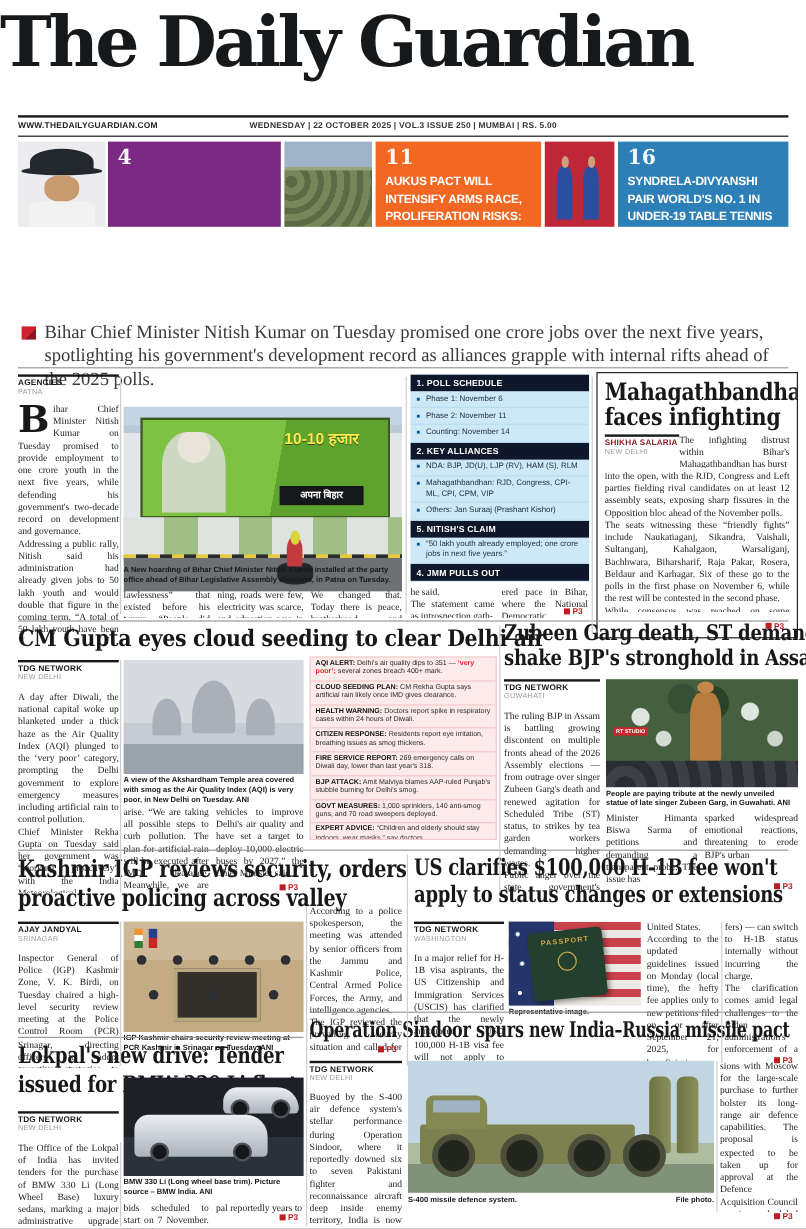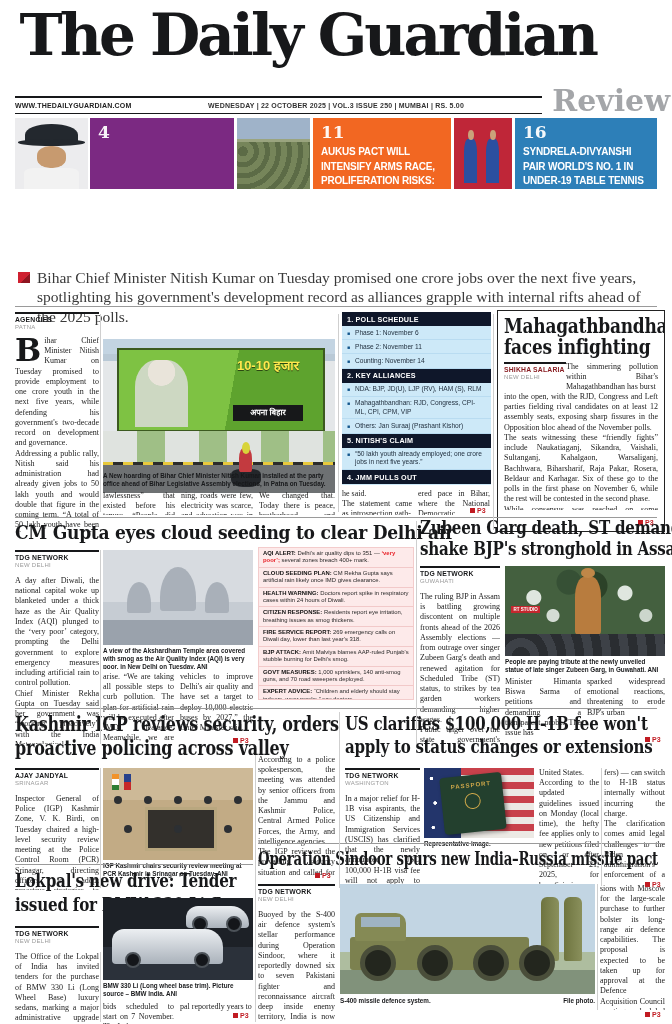--- a/index.html
+++ b/index.html
@@ -1,20 +1,20 @@
 <!DOCTYPE html>
 <html><head>
 <meta charset="utf-8">
 <style>
   html,body{margin:0;padding:0;background:#888;}
   #page{position:relative;width:672px;height:1024px;background:#fff;overflow:hidden;
         font-family:"Liberation Sans",sans-serif;color:#1a1a1a;}
   .abs{position:absolute;}
   
-  .mast-title{left:0;top:6px;width:596px;text-align:right;
+  .mast-title{left:0;top:6px;width:596px;text-align:left;
     font-family:"DejaVu Serif",serif;font-weight:700;font-size:58px;line-height:1.0;
     letter-spacing:-3px;color:#17181a;}
   .mast-rule1{left:15px;top:96px;width:642px;height:2px;background:#17181a;}
   .mast-rule2{left:15px;top:113px;width:642px;height:1px;background:#17181a;}
   .mast-info{left:15px;top:100px;width:642px;height:12px;font-size:7px;font-weight:700;
     letter-spacing:.2px;color:#222;}
   .mast-web{position:absolute;left:0;top:2px;}
   .mast-date{position:absolute;left:0;right:0;text-align:center;top:2px;color:#333;}
   .mast-review{right:0px;top:84px;background:#fff;padding:2px 2px 2px 10px;
     font-family:"DejaVu Serif",serif;font-weight:700;font-size:30px;color:#a4a6a9;line-height:1;}
@@ -158,21 +158,20 @@
 
 <div id="page">
 
   <div class="abs mast-title">The Daily Guardian</div>
   <div class="abs mast-rule1"></div>
   <div class="abs mast-info">
     <span class="mast-web">WWW.THEDAILYGUARDIAN.COM</span>
     <span class="mast-date">WEDNESDAY  |  22 OCTOBER 2025  |  VOL.3 ISSUE 250  |  MUMBAI  |  RS. 5.00</span>
   </div>
   <div class="abs mast-rule2"></div>
-  <div class="abs mast-review">Review</div>
 
   <div class="abs ph tphoto t1" style="left:15px;top:118px;width:73px;height:71px">
     <div class="hat"></div>
     <div class="brim"></div>
     <div class="face"></div>
     <div class="shirt"></div>
   </div>
   <div class="abs teaser-box" style="left:90px;top:118px;width:144px;height:71px;background:#7b2982">
     <div class="teaser-num">4</div>
   </div>
@@ -250,21 +249,21 @@
   </div>
 
   <div class="abs infightbox">
     <div class="shead" style="font-size:20px;line-height:1.05;transform:scaleX(.85)">Mahagathbandhan
 faces infighting</div>
     <div class="if-top">
       <div class="if-by byline">
         <div class="by-name red">SHIKHA SALARIA</div>
         <div class="by-loc">NEW DELHI</div>
       </div>
-      <div class="body" style="flex:1;height:28px">The simmering pollution within Bihar's Mahagathbandhan has burst</div>
+      <div class="body" style="flex:1;height:28px">The infighting distrust within Bihar's Mahagathbandhan has burst</div>
     </div>
     <div class="body" style="margin-top:2px;height:118px">into the open, with the RJD, Congress and Left parties fielding rival candidates on at least 12 assembly seats, exposing sharp fissures in the Opposition bloc ahead of the November polls.
 The seats witnessing these “friendly fights” include Naukatiaganj, Sikandra, Vaishali, Sultanganj, Kahalgaon, Warsaliganj, Bachhwara, Biharsharif, Raja Pakar, Rosera, Beldaur and Karhagar. Six of these go to the polls in the first phase on November 6, while the rest will be contested in the second phase.
 While consensus was reached on some contentious constituencies like Lalganj, Kutumba and Tarapur, disagreements persisted over the 12 others. The RJD and Congress face off in six seats, the Congress and Left in five, while Congress takes on the India Inclusive Party in Beldaur.
 Senior Congress leader Pappu Yadav publicly rebuked allies, saying on Facebook that “those who do not obey</div>
   </div>
   <div class="pref" style="left:638px;top:519px"><span class="sq"></span><span>P3</span></div>
 
   <div class="abs hr" style="left:15px;top:517px;width:642px"></div>
 

